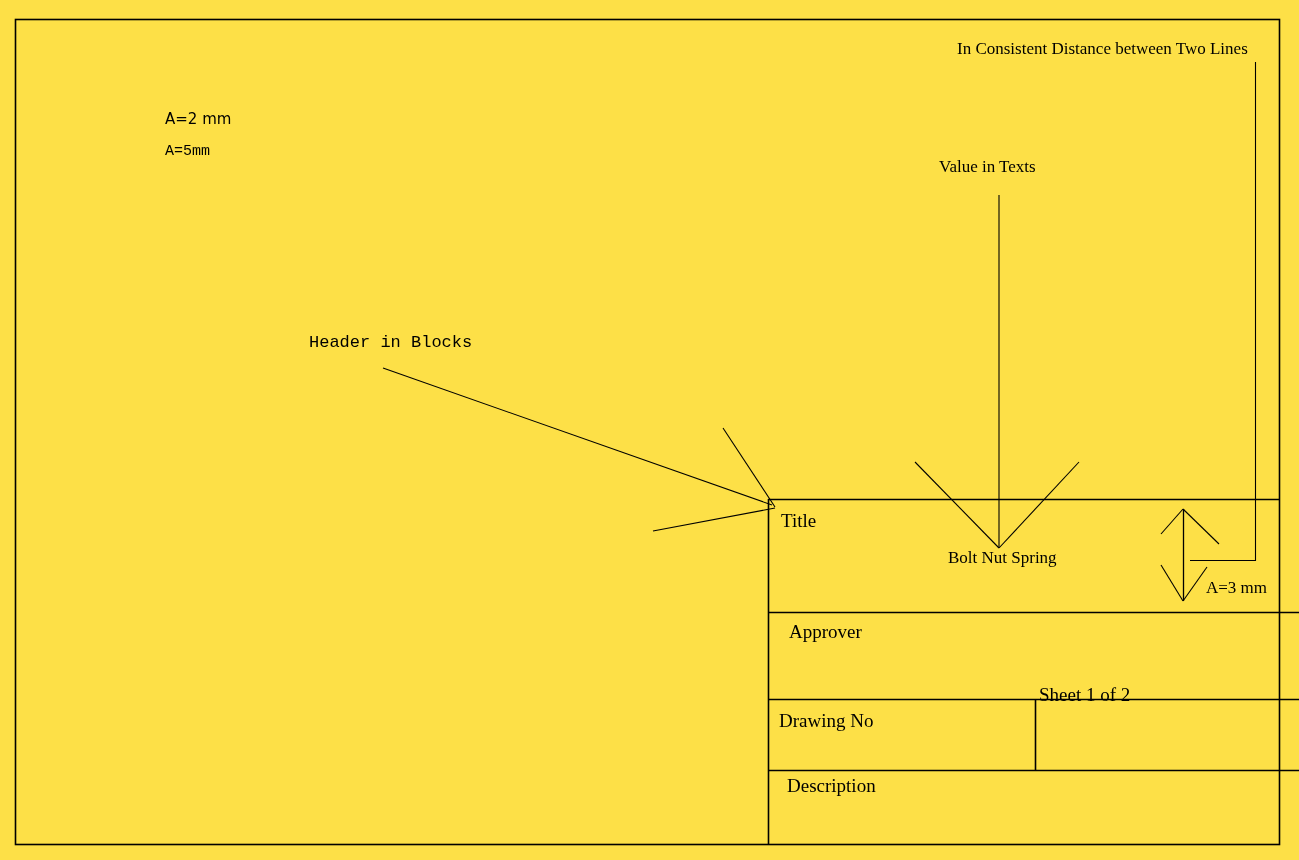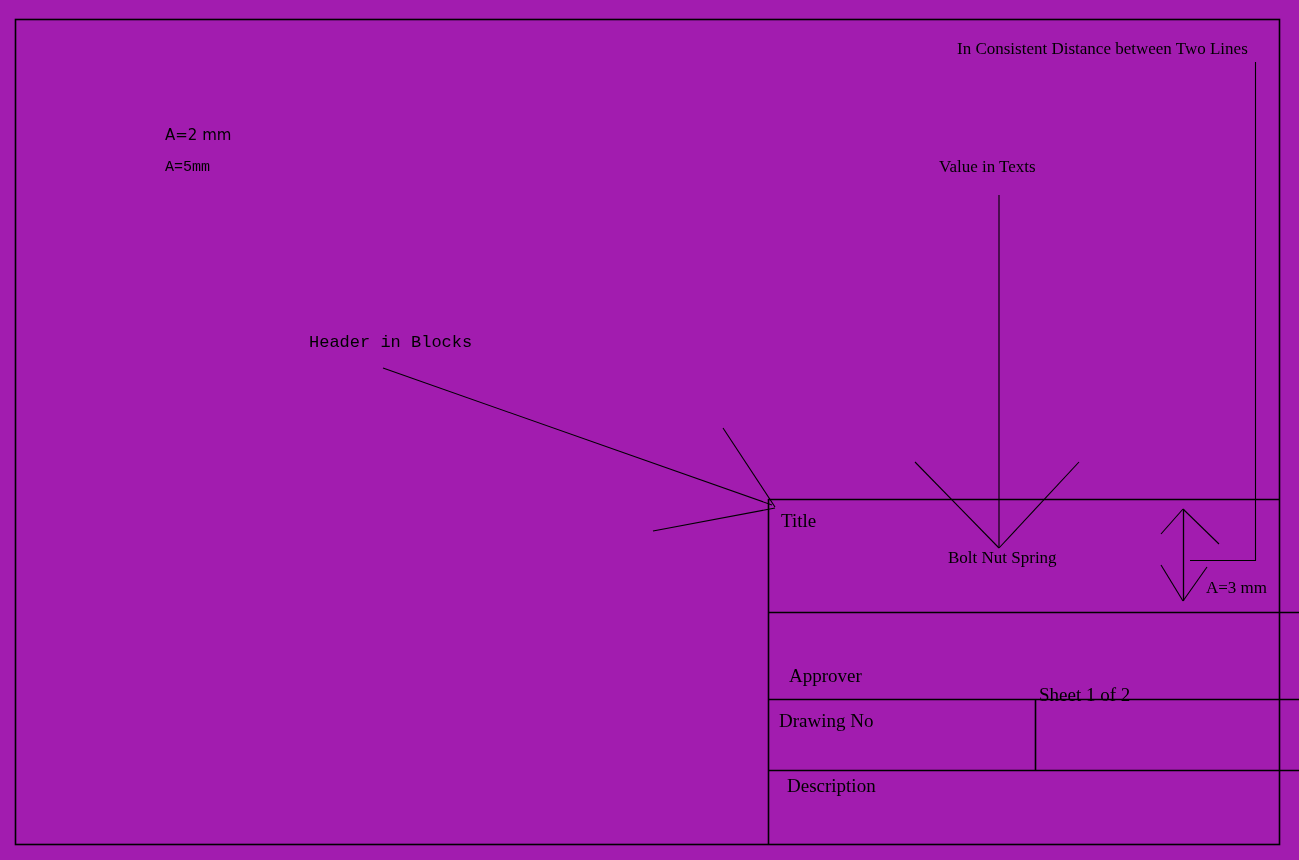--- a/index.html
+++ b/index.html
@@ -9,21 +9,21 @@
     background: #ffffff;
   }
   body {
     font-family: "Liberation Serif", "DejaVu Serif", serif;
     color: #000000;
   }
   #canvas {
     position: relative;
     width: 1299px;
     height: 860px;
-    background: #a21caf;
+    background: #fde047;
     overflow: hidden;
   }
   #drawing-svg {
     position: absolute;
     left: 0;
     top: 0;
     width: 1299px;
     height: 860px;
   }
   .lbl {
@@ -35,21 +35,20 @@
   }
   .lbl-annot {
     font-size: 17px;
   }
   .lbl-field {
     font-size: 19px;
   }
   .lbl-mm {
     font-family: "DejaVu Sans", "Liberation Sans", sans-serif;
     font-size: 15px;
-    margin-top: 16px;
   }
   .lbl-mm-serif {
     font-family: "Liberation Serif", "DejaVu Serif", serif;
     font-size: 17px;
   }
 </style>
 </head>
 <body>
 
 <div id="canvas">
@@ -103,21 +102,21 @@
   <div class="lbl lbl-annot" style="left:948px; top:549px;">Bolt Nut Spring</div>
 
   <div class="lbl lbl-mm" style="left:165px; top:111px;">A=2 mm</div>
 
   <div class="lbl lbl-mm" style="left:165px; top:144px;font-family:Liberation Mono, monospace;">A=5mm</div>
 
   <div class="lbl lbl-mm-serif" style="left:1206px; top:579px;">A=3 mm</div>
 
   <div class="lbl lbl-field" style="left:781px; top:511px;">Title</div>
 
-  <div class="lbl lbl-field" style="left:789px; top:622px;margin-top:44px;">Approver</div>
+  <div class="lbl lbl-field" style="left:789px; top:622px;">Approver</div>
 
   <div class="lbl lbl-field" style="left:779px; top:711px;">Drawing No</div>
 
   <div class="lbl lbl-field" style="left:1039px; top:685px;">Sheet 1 of 2</div>
 
   <div class="lbl lbl-field" style="left:787px; top:776px;">Description</div>
 
 </div>
 
 </body></html>

